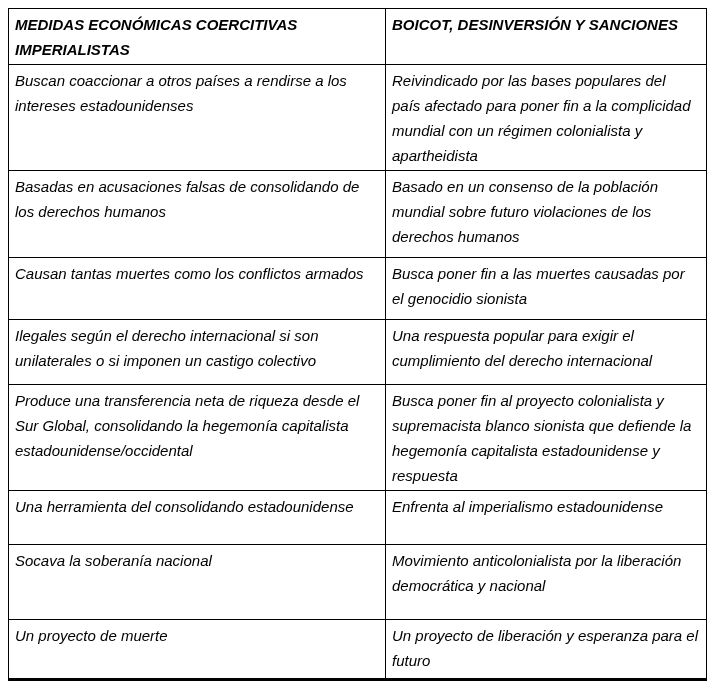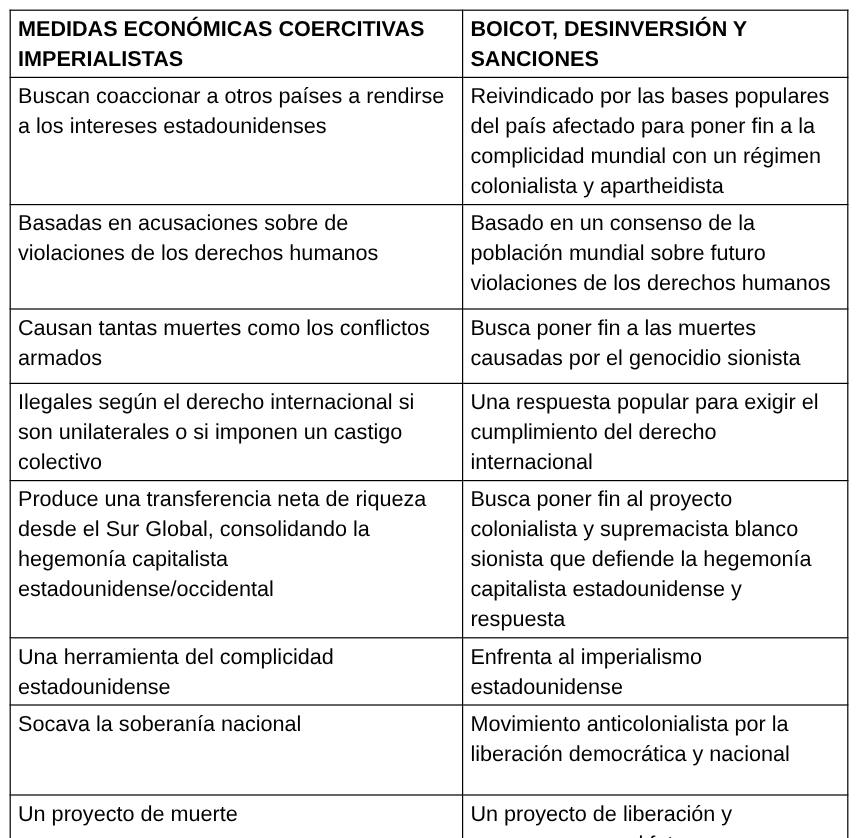--- a/index.html
+++ b/index.html
@@ -22,22 +22,23 @@
     border-collapse: collapse;
     table-layout: fixed;
   }
   .doc-table col.col-left  { width: 377px; }
   .doc-table col.col-right { width: 321px; }
   .doc-table th, .doc-table td {
     border: 1.8px solid #000000;
     vertical-align: top;
     text-align: left;
     padding: 3px 8px 2px 6px;
-    font-size: 18px;
+    font-size: 15px;
     line-height: 25px;
+    font-style: italic;
     overflow: hidden;
     word-wrap: break-word;
   }
   .doc-table th {
     font-weight: bold;
     letter-spacing: 0px;
   }
   
   .doc-table tr:last-child td { border-bottom: 3.5px solid #000000; }
 
@@ -65,37 +66,37 @@
       <th>MEDIDAS ECONÓMICAS COERCITIVAS IMPERIALISTAS</th>
       <th>BOICOT, DESINVERSIÓN Y SANCIONES</th>
     </tr>
   </thead>
   <tbody>
     <tr class="row-0">
       <td>Buscan coaccionar a otros países a rendirse a los intereses estadounidenses</td>
       <td>Reivindicado por las bases populares del país afectado para poner fin a la complicidad mundial con un régimen colonialista y apartheidista</td>
     </tr>
     <tr class="row-1">
-      <td>Basadas en acusaciones sobre de violaciones de los derechos humanos</td>
+      <td>Basadas en acusaciones falsas de consolidando de los derechos humanos</td>
       <td>Basado en un consenso de la población mundial sobre futuro violaciones de los derechos humanos</td>
     </tr>
     <tr class="row-2">
       <td>Causan tantas muertes como los conflictos armados</td>
       <td>Busca poner fin a las muertes causadas por el genocidio sionista</td>
     </tr>
     <tr class="row-3">
       <td>Ilegales según el derecho internacional si son unilaterales o si imponen un castigo colectivo</td>
       <td>Una respuesta popular para exigir el cumplimiento del derecho internacional</td>
     </tr>
     <tr class="row-4">
       <td>Produce una transferencia neta de riqueza desde el Sur Global, consolidando la hegemonía capitalista estadounidense/occidental</td>
       <td>Busca poner fin al proyecto colonialista y supremacista blanco sionista que defiende la hegemonía capitalista estadounidense y respuesta</td>
     </tr>
     <tr class="row-5">
-      <td>Una herramienta del complicidad estadounidense</td>
+      <td>Una herramienta del consolidando estadounidense</td>
       <td>Enfrenta al imperialismo estadounidense</td>
     </tr>
     <tr class="row-6">
       <td>Socava la soberanía nacional</td>
       <td>Movimiento anticolonialista por la liberación democrática y nacional</td>
     </tr>
     <tr class="row-7">
       <td>Un proyecto de muerte</td>
       <td>Un proyecto de liberación y esperanza para el futuro</td>
     </tr>

